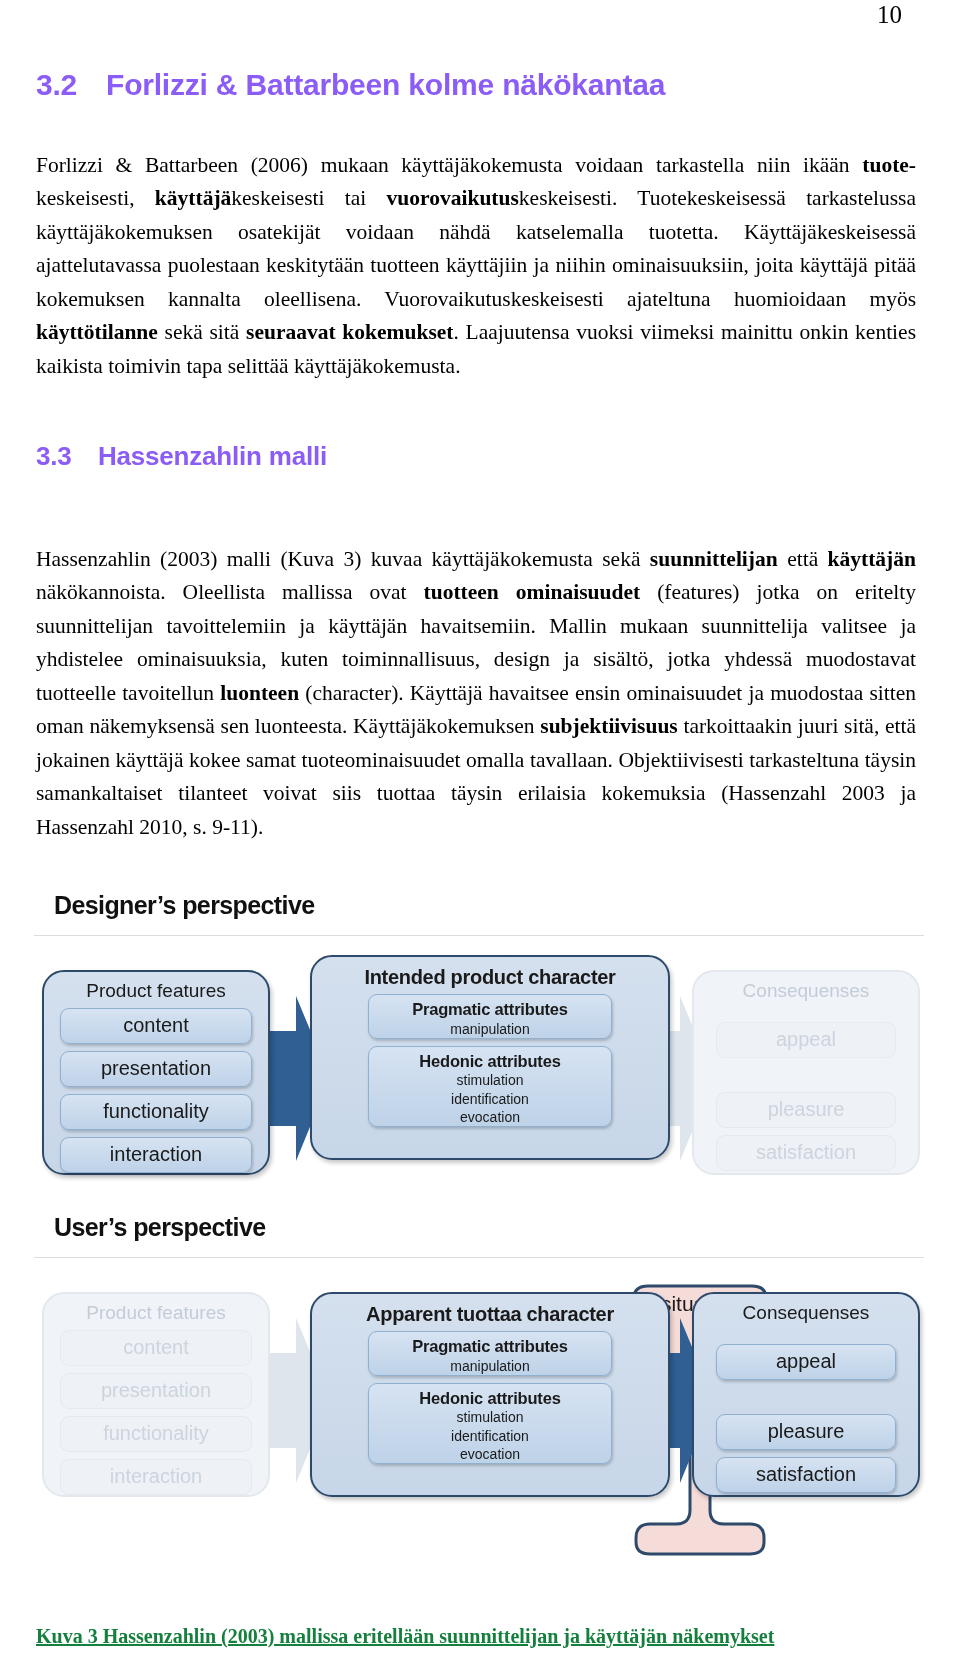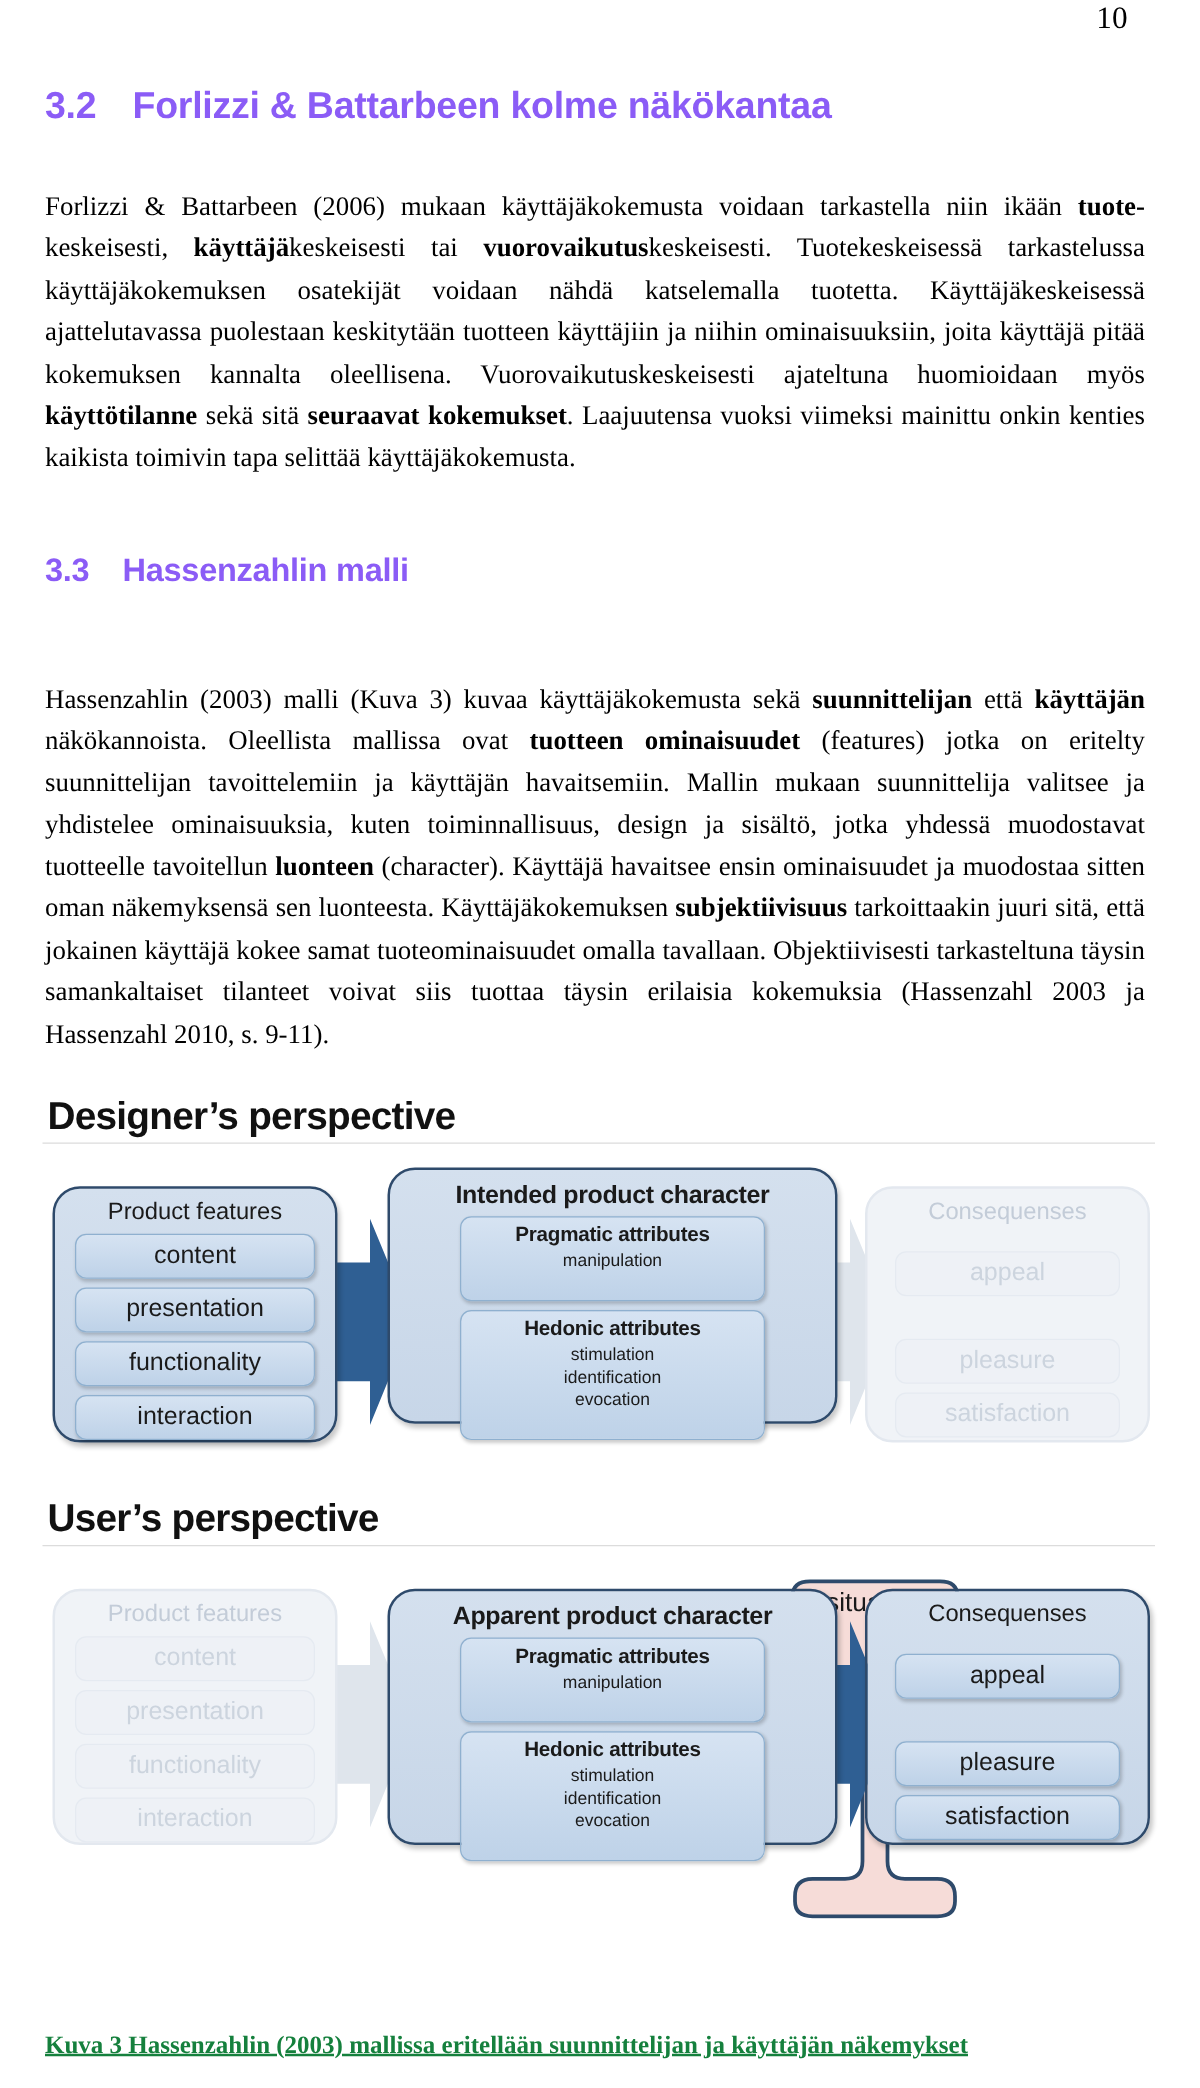--- a/index.html
+++ b/index.html
@@ -91,25 +91,25 @@
     height: 700px;
   }
 
   .panel { position: absolute; left: 0; width: 912px; }
   #panel-designer { top: 0px;  height: 300px; }
   #panel-user     { top: 322px; height: 378px; }
 
   .panel-title {
     font-family: "Liberation Sans", "DejaVu Sans", sans-serif;
     font-weight: bold;
-    font-size: 31px;
+    font-size: 25px;
     letter-spacing: -0.6px;
     color: #111;
     padding-left: 14px;
-    margin: 0;
+    margin: 16px;
     line-height: 1.08;
   }
   .panel-rule {
     height: 1px;
     background: #dcdcdc;
     margin: 5px 10px 0 10px;
     width: 890px;
   }
 
   .panel-body {
@@ -150,21 +150,21 @@
     border-radius: 9px;
     border: 1px solid #8fb0cf;
     background: linear-gradient(180deg, #d6e3f2 0%, #bed2e8 100%);
     box-shadow: 1px 2px 3px rgba(0,0,0,0.20);
     text-align: center;
     font-family: "Liberation Sans", "DejaVu Sans", sans-serif;
     color: #1a1a1a;
     padding: 3px 4px 4px 4px;
   }
   .pill.simple { font-size: 20px; line-height: 1.35; }
-  .pill.attr { padding: 4px 4px 23px 4px; }
+  .pill.attr { padding: 4px 4px 0 4px; }
   .pill .attr-head {
     font-weight: bold;
     font-size: 16.5px;
     line-height: 1.25;
     letter-spacing: -0.2px;
   }
   .pill .attr-sub {
     font-size: 14px;
     line-height: 1.3;
   }
@@ -324,21 +324,21 @@
           <div class="card-title">Product features</div>
           <div style="padding:0 16px;">
             <div class="pill simple">content</div>
             <div class="pill simple">presentation</div>
             <div class="pill simple">functionality</div>
             <div class="pill simple">interaction</div>
           </div>
         </div>
 
         <div class="card" style="left:286px; top:24px; width:360px; height:205px; z-index:2;">
-          <div class="card-title bold">Apparent product character</div>
+          <div class="card-title bold">Apparent tuottaa character</div>
           <div style="padding:0 56px;">
             <div class="pill attr">
               <div class="attr-head">Pragmatic attributes</div>
               <div class="attr-sub">manipulation</div>
             </div>
             <div class="pill attr">
               <div class="attr-head">Hedonic attributes</div>
               <div class="attr-sub">stimulation</div>
               <div class="attr-sub">identification</div>
               <div class="attr-sub">evocation</div>

